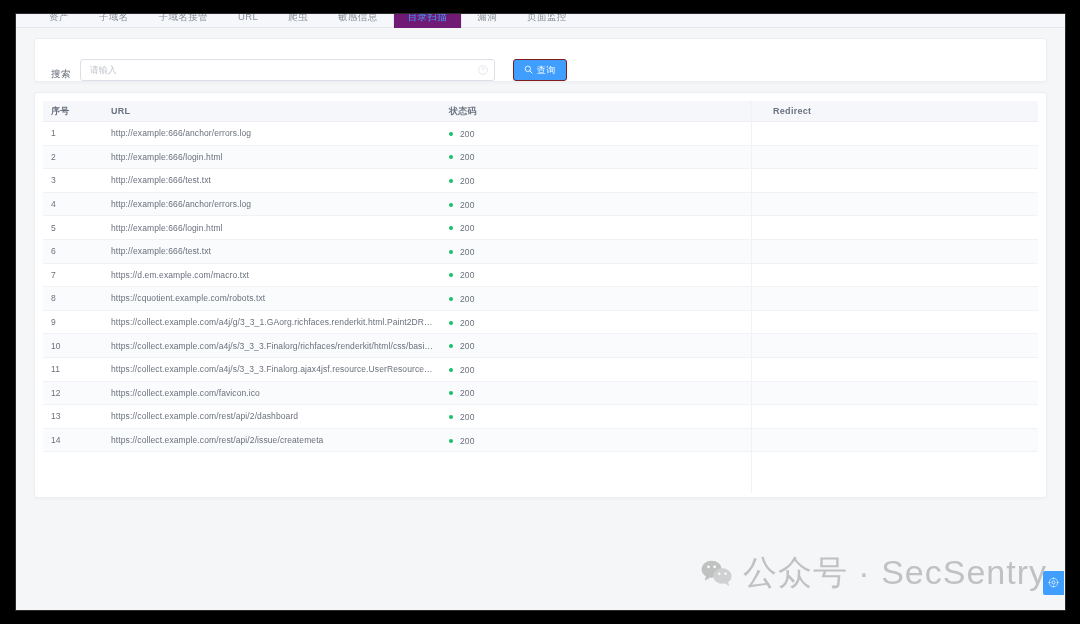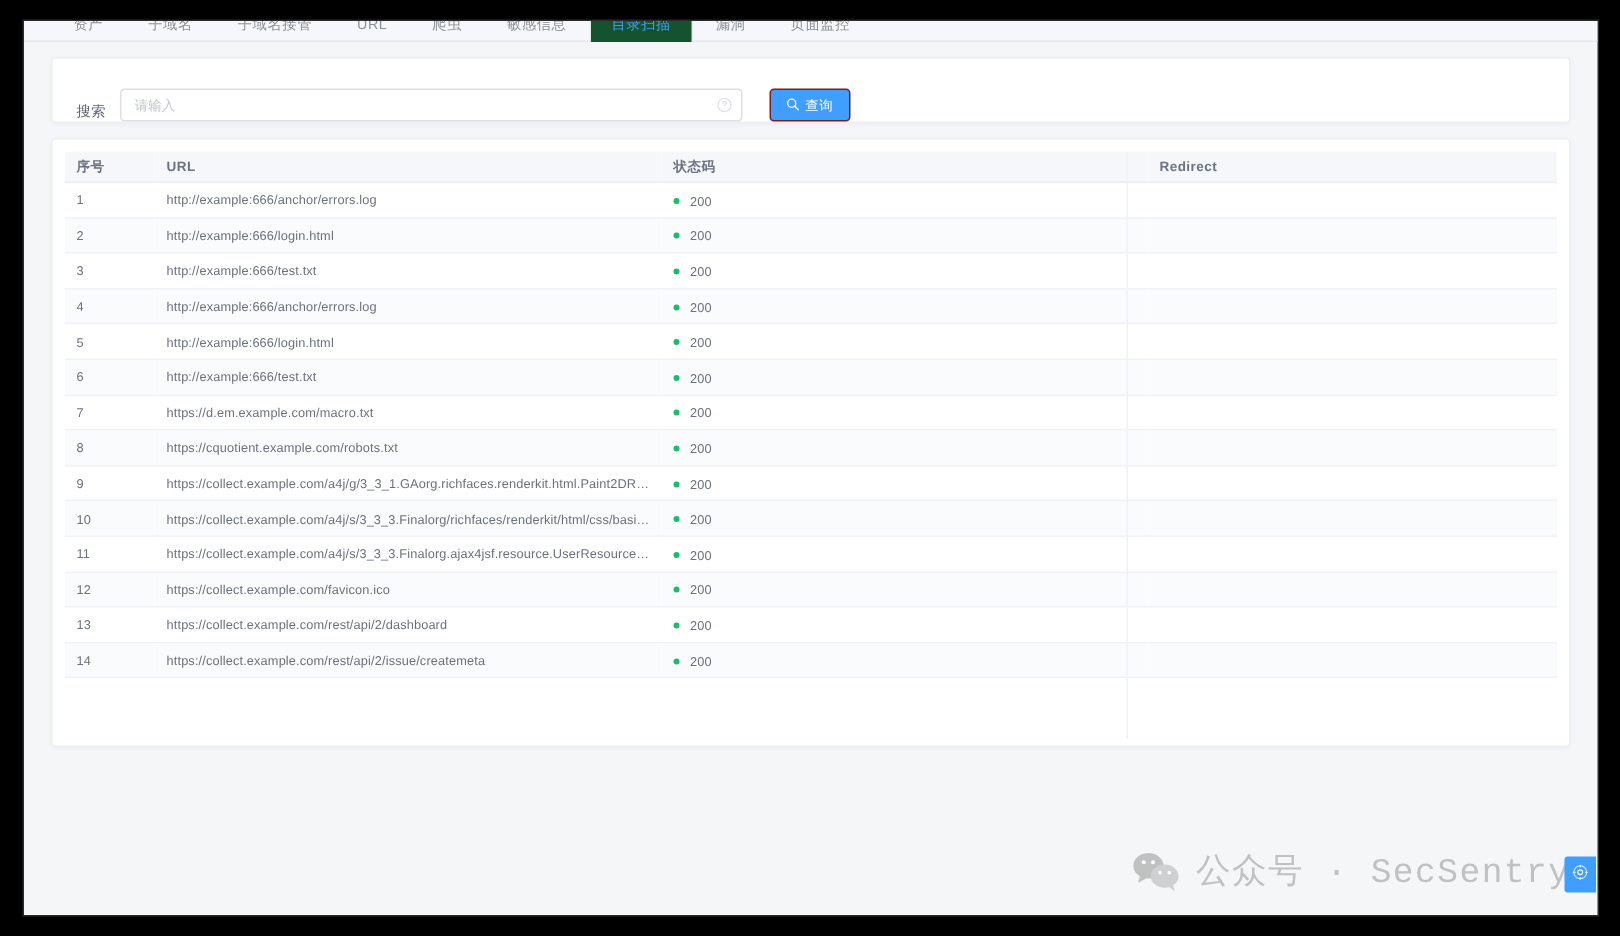--- a/index.html
+++ b/index.html
@@ -49,21 +49,21 @@
     line-height: 22px;
     white-space: nowrap;
     letter-spacing: .4px;
     cursor: pointer;
     border: 1px solid transparent;
     border-bottom: none;
     box-sizing: border-box;
   }
   .tab.active {
     color: #409eff;
-    background: #14532d;
+    background: #701a75;
     border-color: #e4e7ed;
     border-top-left-radius: 2px;
     border-top-right-radius: 2px;
     position: relative;
     z-index: 2;
     margin-bottom: -1px;
     height: 23px;
     line-height: 22px;
   }
 
@@ -227,25 +227,25 @@
     position: absolute;
     right: 18px;
     bottom: 14px;
     display: flex;
     align-items: center;
     gap: 9px;
     opacity: .58;
     pointer-events: none;
   }
   .wm-text {
-    font-size: 23px;
+    font-size: 34px;
     color: #9b9b9b;
     letter-spacing: 1px;
     white-space: nowrap;
-    font-family: Liberation Mono, monospace;
+    font-family: Liberation Sans, sans-serif;
   }
   .wechat-icon { width: 34px; height: 28px; position: relative; }
 
   .gear-btn {
     position: absolute;
     right: 1px;
     bottom: 15px;
     width: 21px;
     height: 24px;
     background: #409eff;

